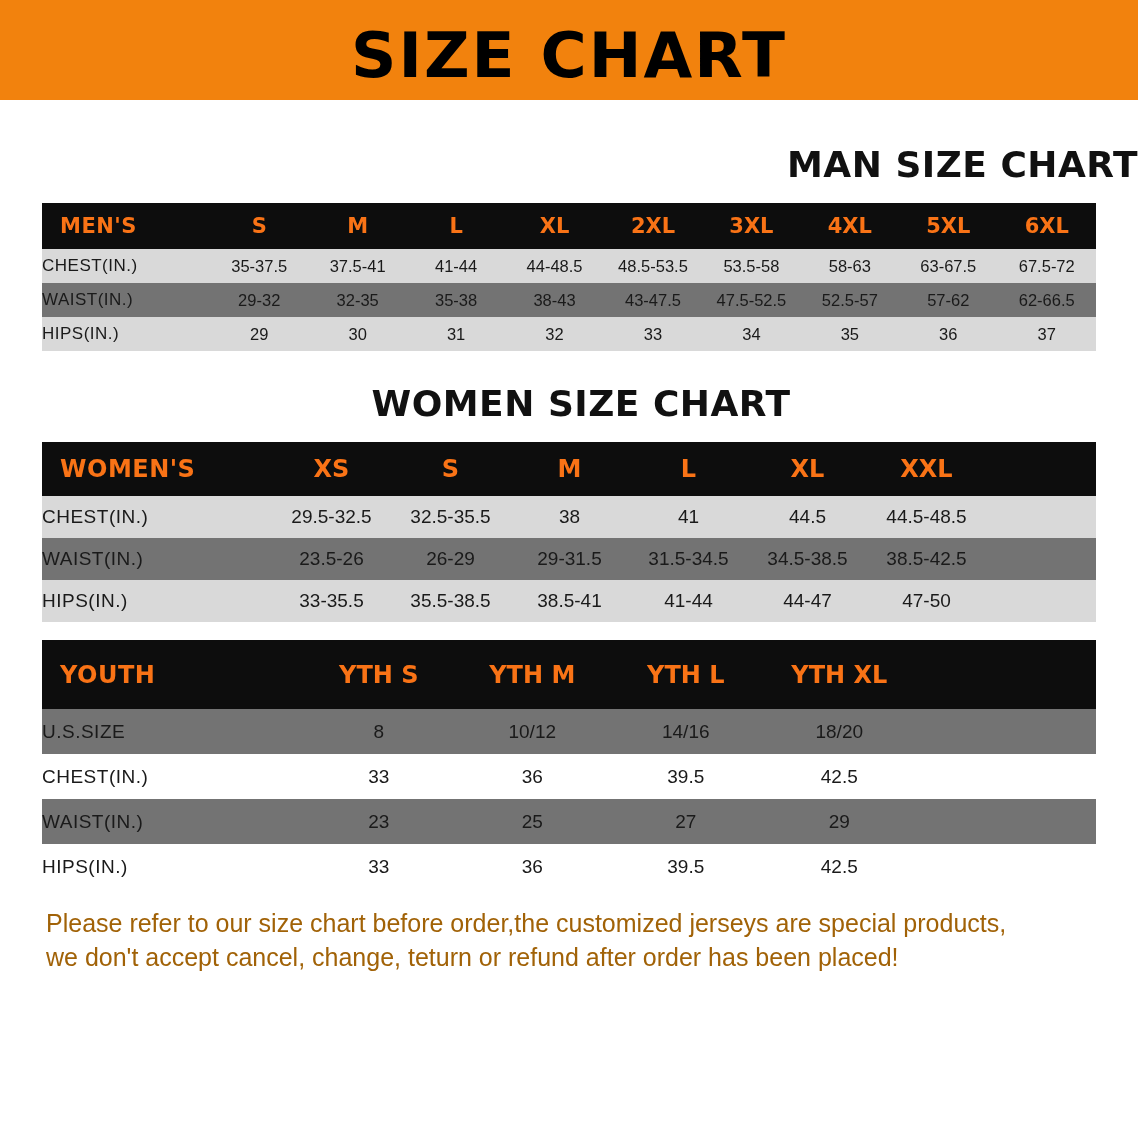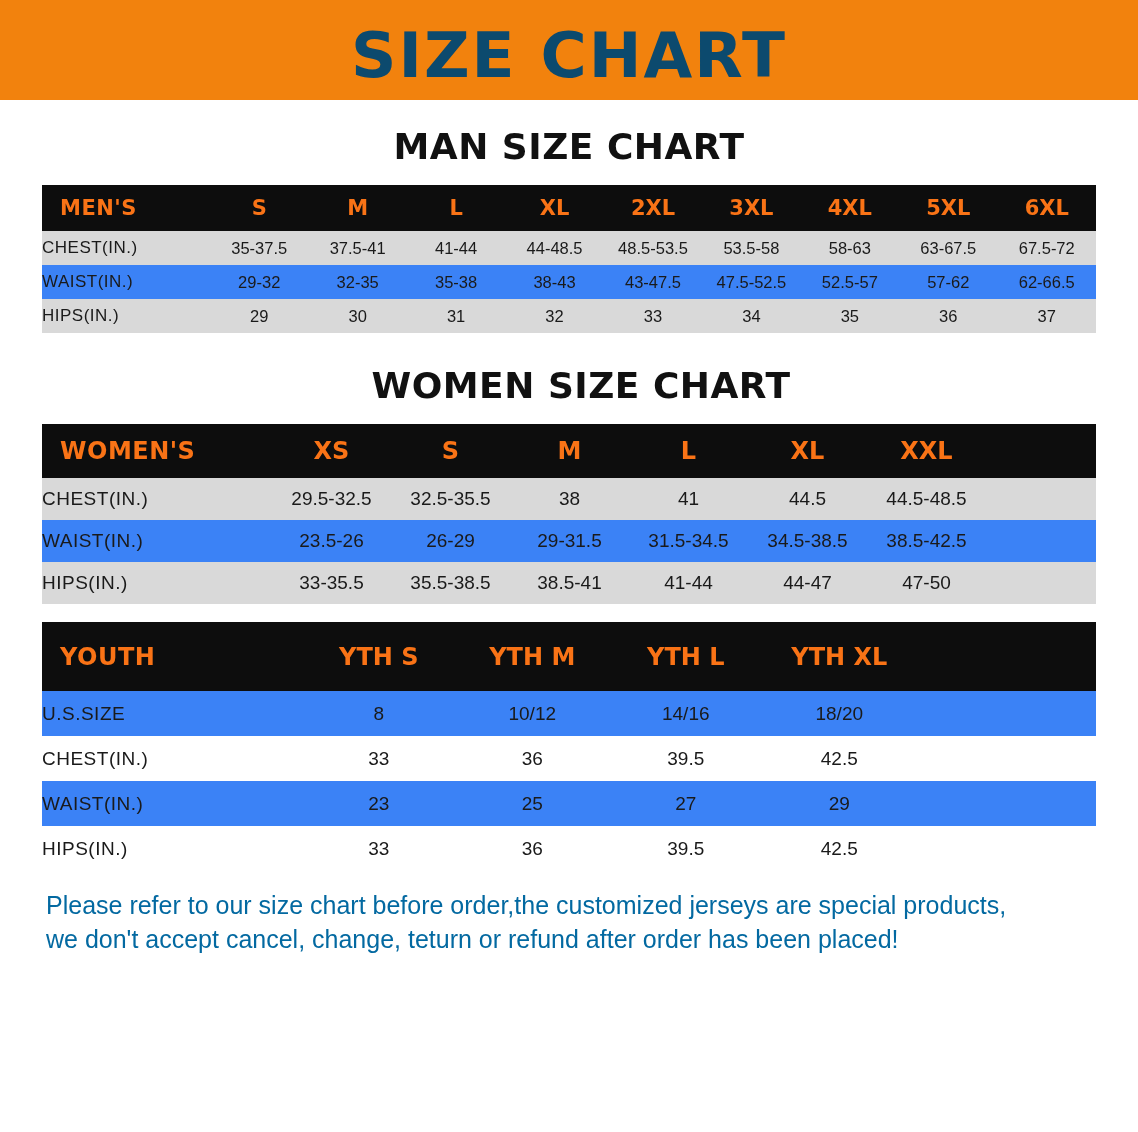--- a/index.html
+++ b/index.html
@@ -26,36 +26,37 @@
     background: #f2820d;
     display: flex;
     align-items: center;
     justify-content: center;
   }
   .banner-title {
     font-family: "DejaVu Sans", sans-serif;
     font-weight: bold;
     font-size: 63px;
     letter-spacing: 2px;
-    color: #0c4a6e;
+    color: #000000;
     line-height: 1;
     margin-top: 10px;
   }
 
   
   .section-title {
     text-align: center;
     font-family: "DejaVu Sans", sans-serif;
     font-weight: bold;
     color: #111111;
   }
   .title-man {
     font-size: 36px;
-    margin-top: 26px;
-    letter-spacing: 0.5px;
+    margin-top: 44px;
+    letter-spacing: 0.5px;
+    text-align: right;
   }
   .title-women {
     font-size: 36px;
     margin-top: 32px;
     letter-spacing: 0.5px;
     padding-left: 24px;
   }
   .title-youth {
     font-size: 36px;
     margin-top: 36px;
@@ -95,21 +96,21 @@
     font-family: "Liberation Sans", sans-serif;
     color: #1a1a1a;
     letter-spacing: 0.5px;
   }
   .cellval {
     text-align: center;
     font-family: "Liberation Sans", sans-serif;
     color: #1a1a1a;
   }
   .band-dark { background: #d9d9d9; }
-  .band-light { background: #3b82f6; }
+  .band-light { background: #737373; }
   .band-white { background: #ffffff; }
 
   
   #men-wrap { width: 1054px; margin-top: 18px; }
   #men-wrap .hdr-row td { height: 46px; font-size: 21px; }
   #men-wrap .hdr-label { font-size: 25px; }
   #men-wrap tbody td { height: 34px; font-size: 16.5px; }
   #men-wrap .rowlabel { font-size: 17px; }
 
   
@@ -123,21 +124,21 @@
   #youth-wrap { width: 1054px; margin-top: 18px; }
   #youth-wrap .hdr-row td { height: 69px; font-size: 24px; }
   #youth-wrap .hdr-label { font-size: 26px; }
   #youth-wrap tbody td { height: 45px; font-size: 19px; }
   #youth-wrap .rowlabel { font-size: 19px; }
 
   
   .note {
     margin: 18px auto 0 auto;
     width: 1058px;
-    color: #0369a1;
+    color: #a16207;
     font-family: "Liberation Sans", sans-serif;
     font-size: 25px;
     line-height: 1.35;
     text-align: left;
     padding-left: 6px;
     box-sizing: border-box;
   }
   .note div { white-space: nowrap; }
 </style>
 </head>

